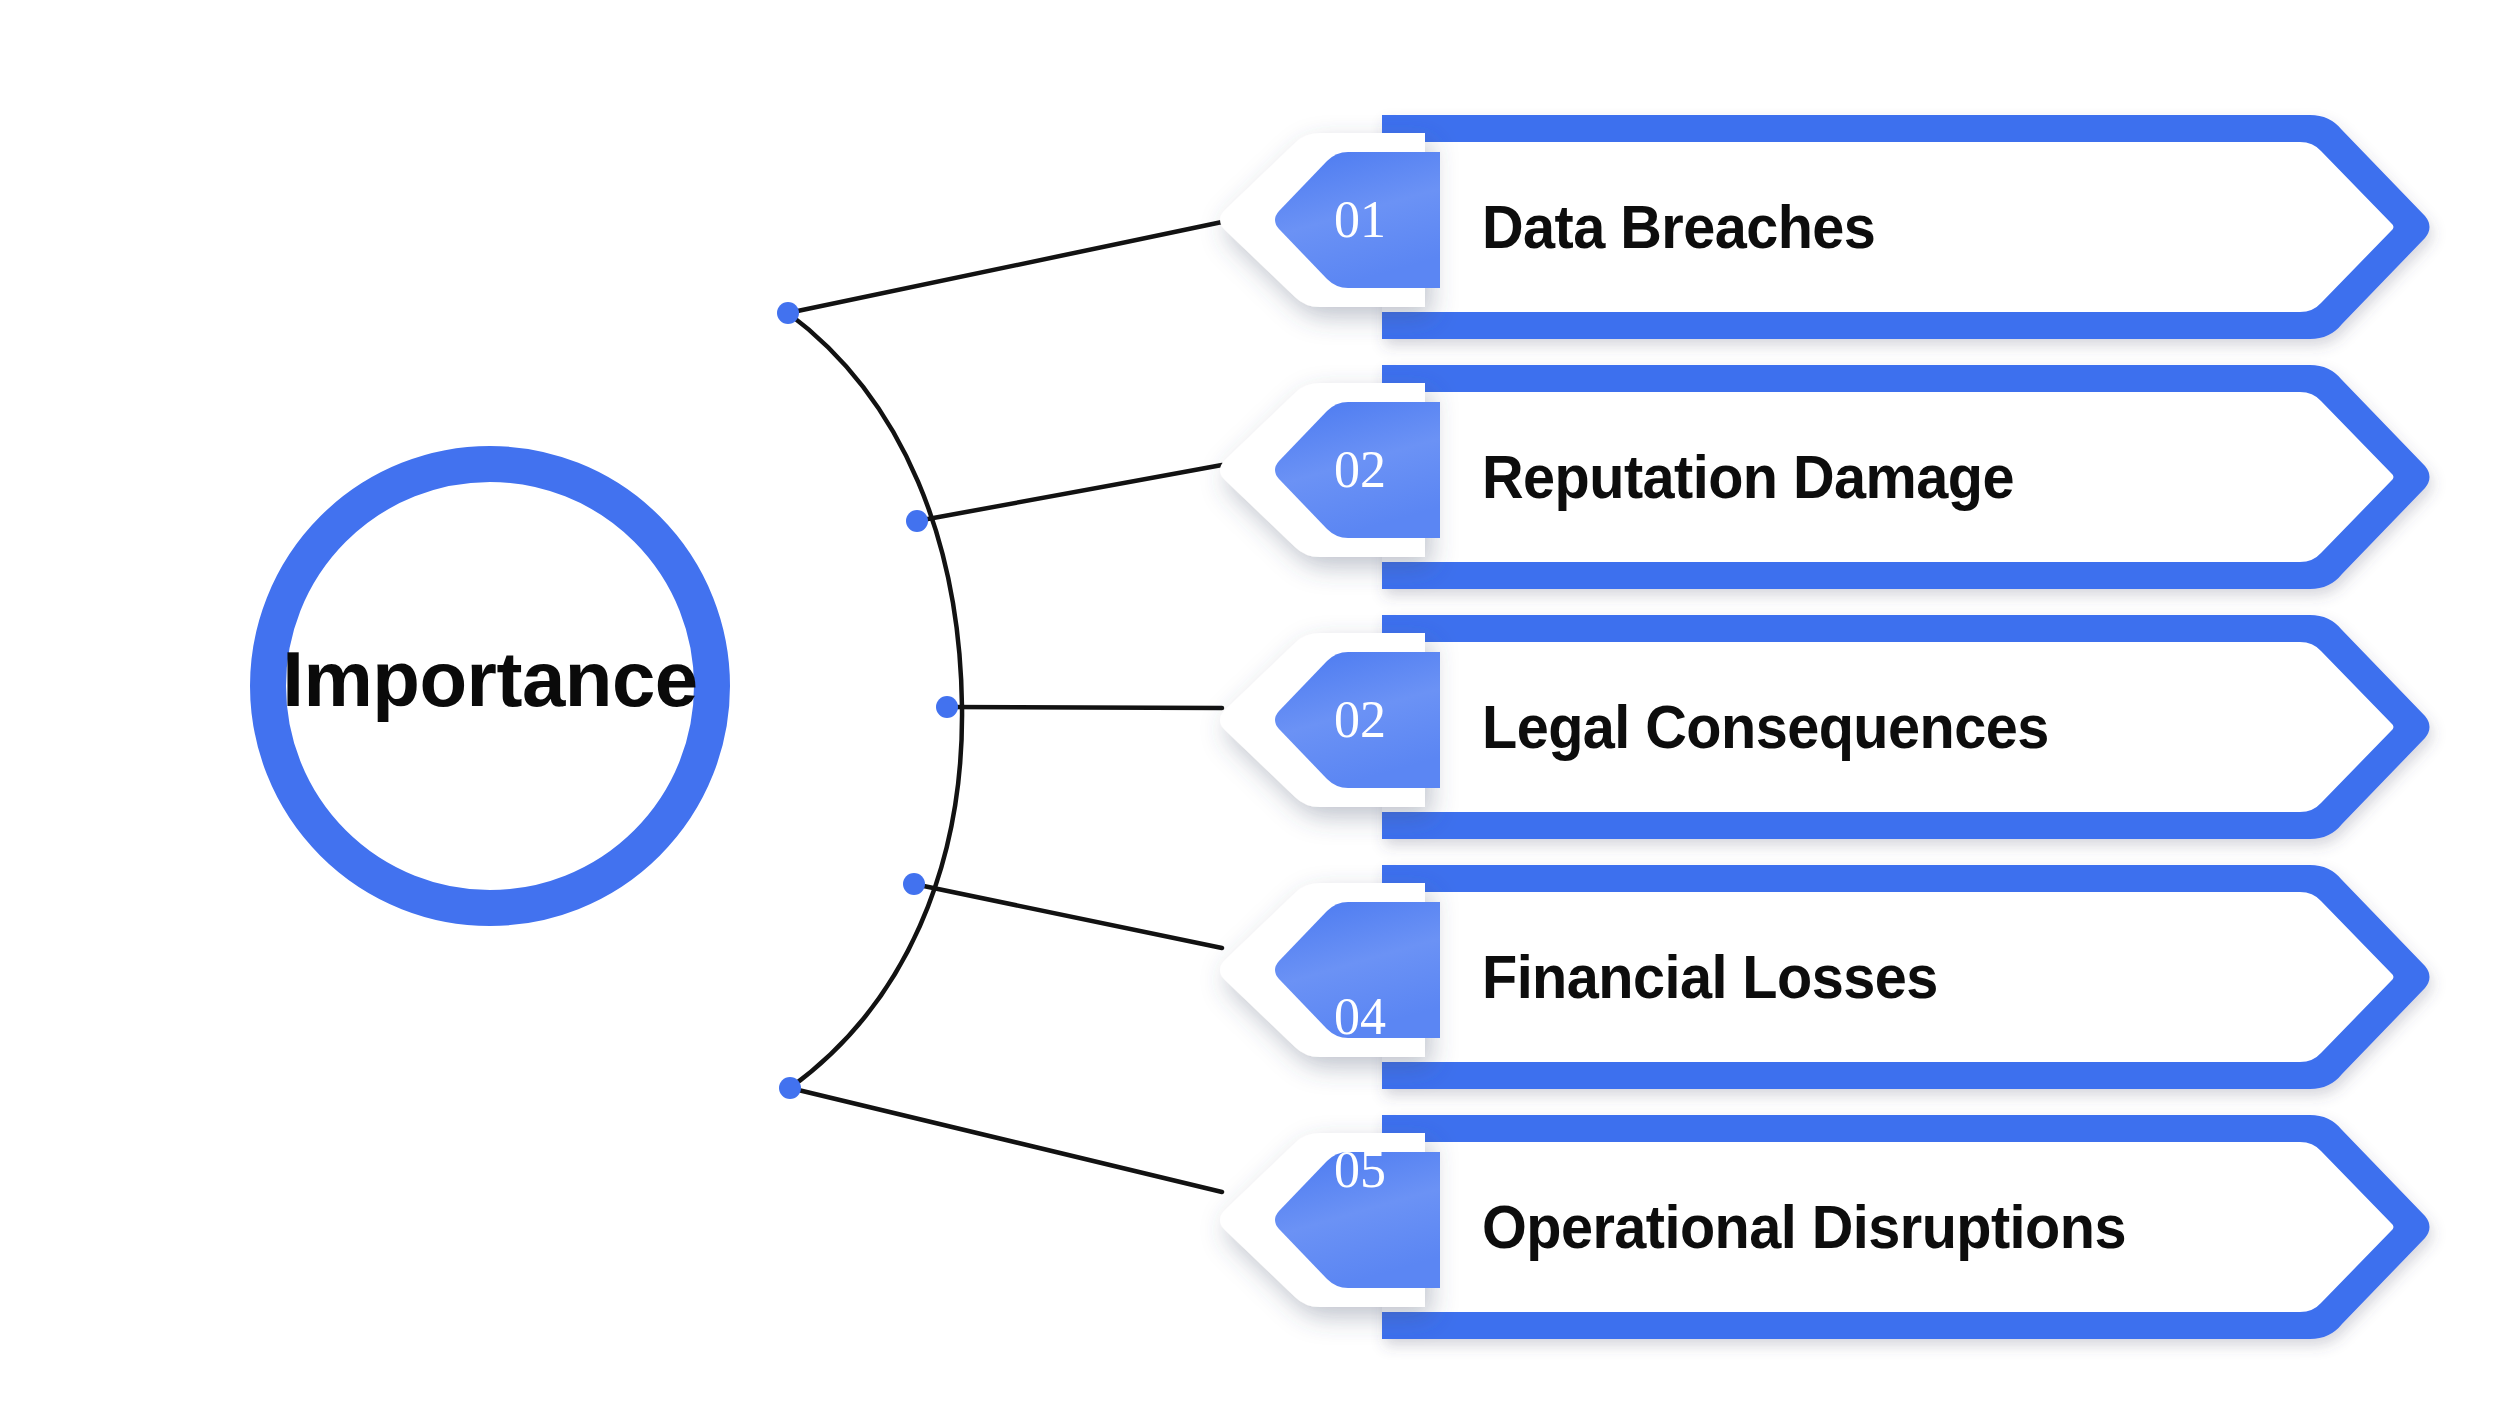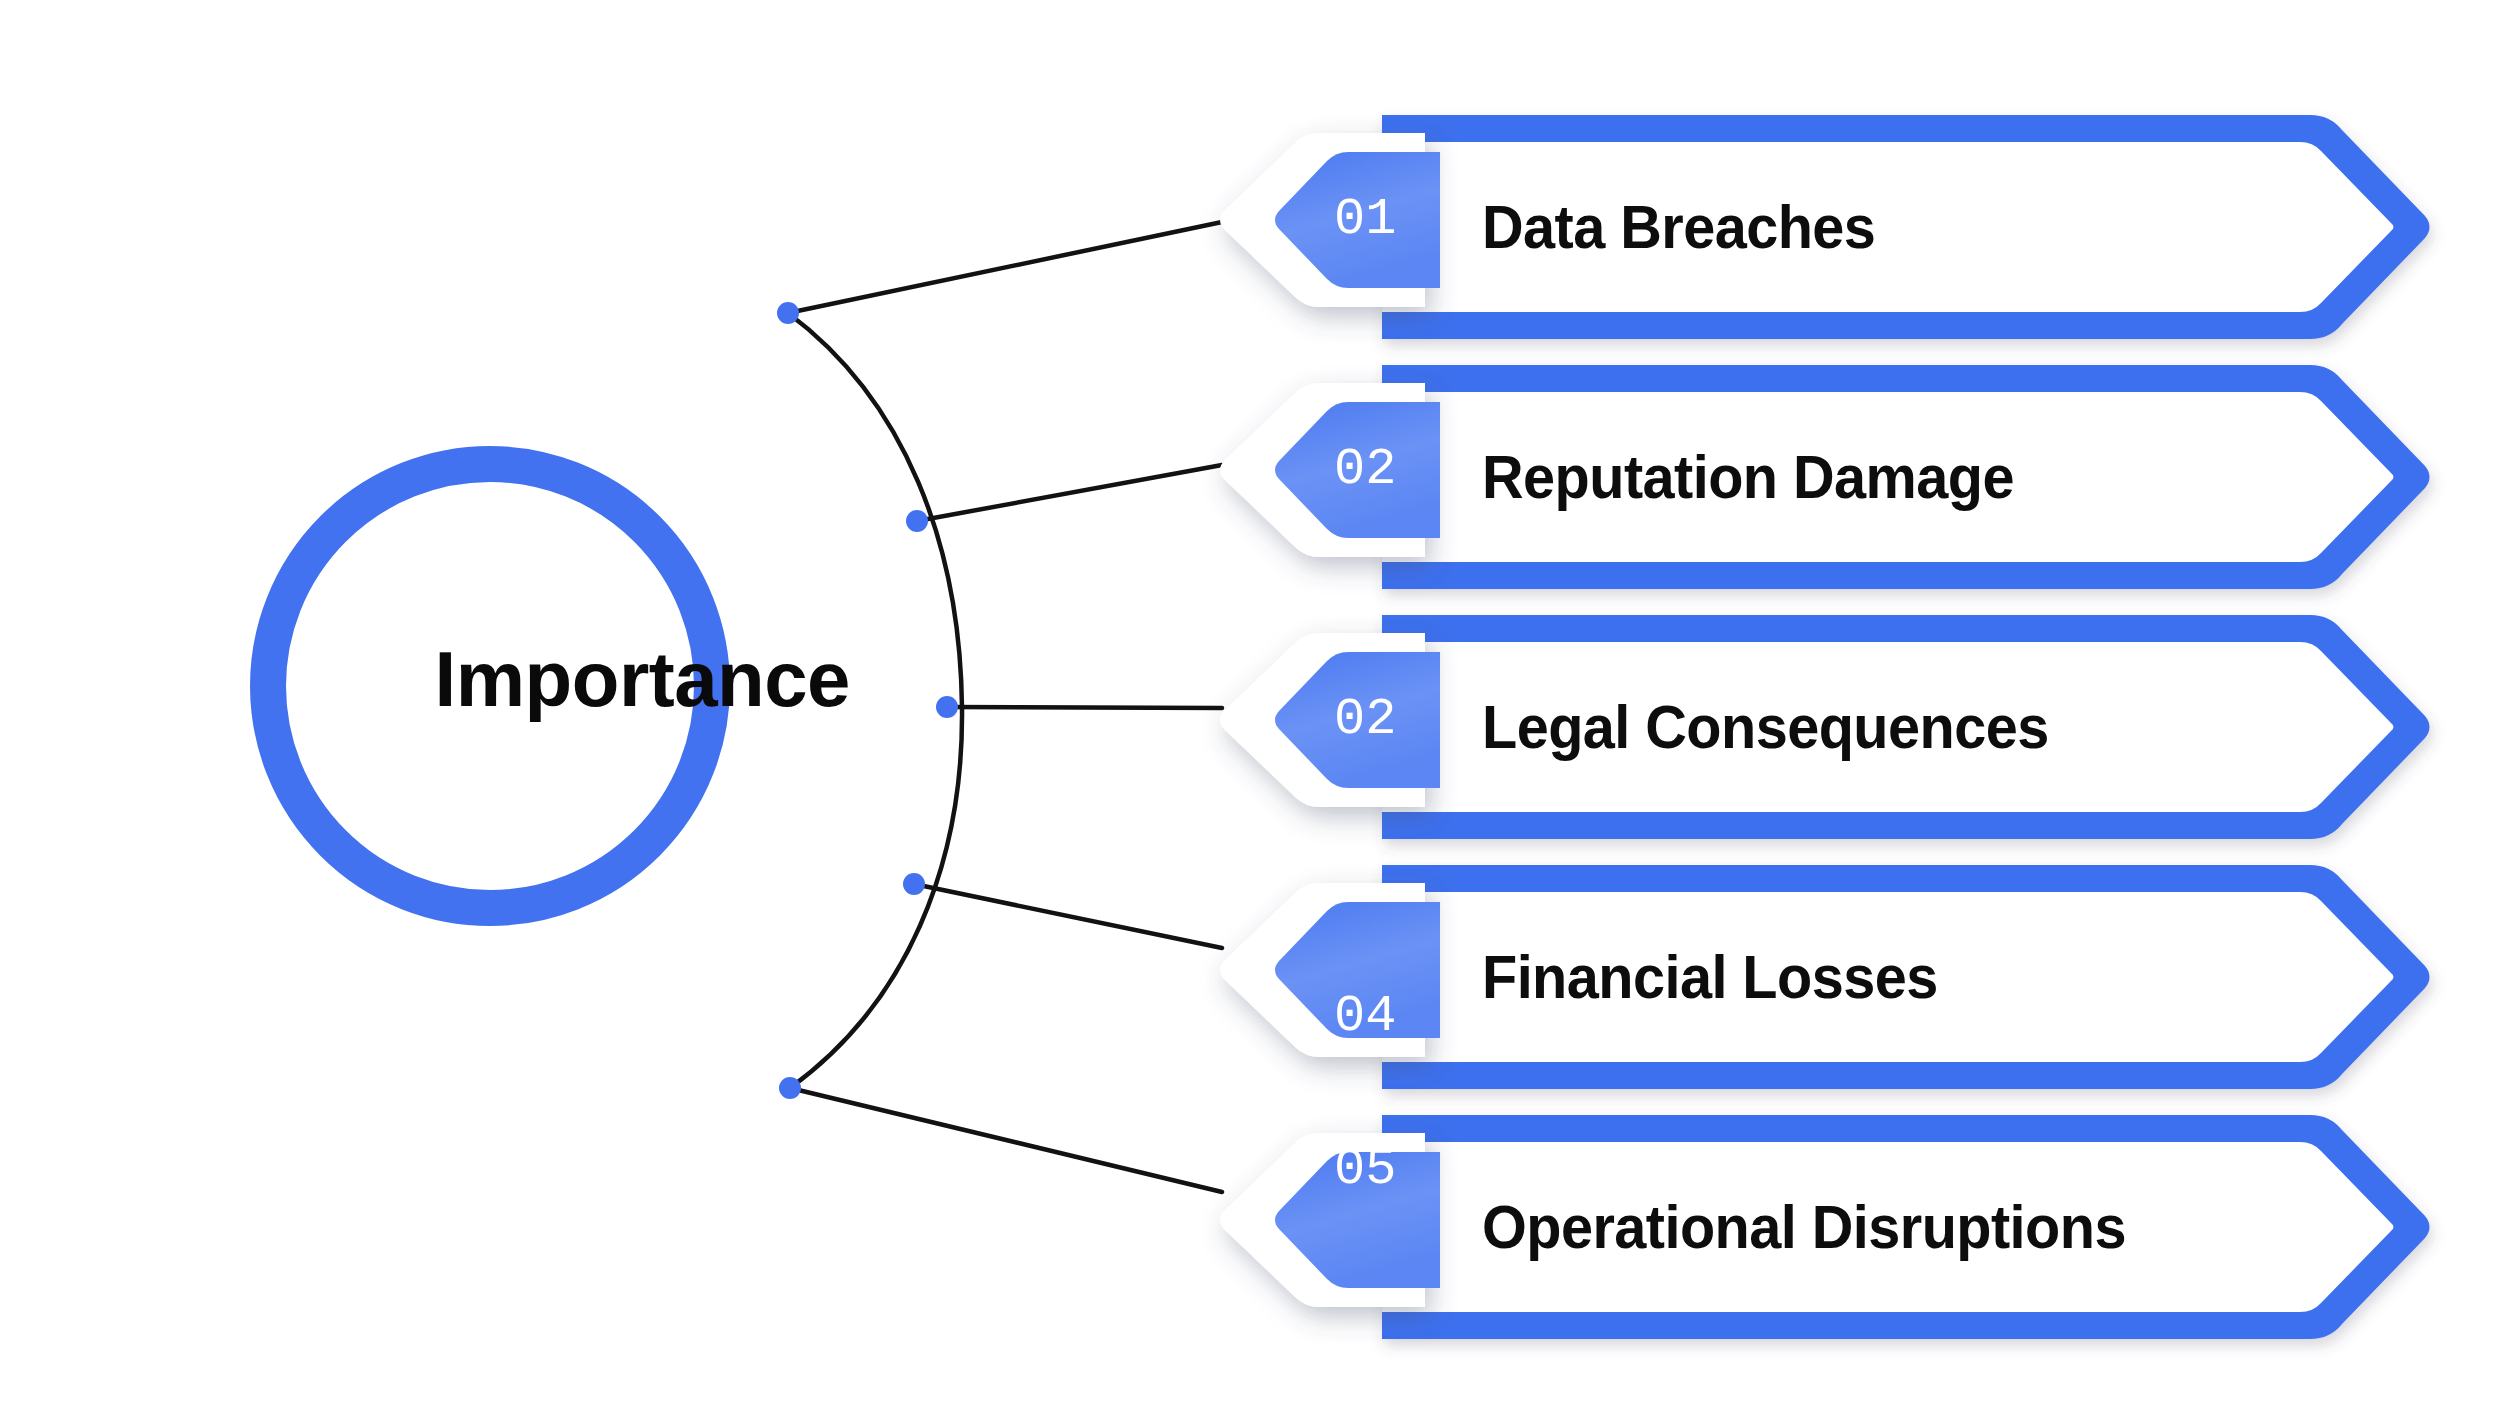--- a/index.html
+++ b/index.html
@@ -24,21 +24,21 @@
     top: 0;
     left: 0;
     width: 2500px;
     height: 1406px;
   }
   .hub-label {
     position: absolute;
     left: 130px;
     top: 640px;
     width: 720px;
-    text-align: right;
+    text-align: center;
     font-size: 78px;
     font-weight: bold;
     color: #0a0a0a;
     letter-spacing: -0.5px;
     line-height: 1;
     font-family: "Liberation Sans", sans-serif;
   }
   .item-title {
     position: absolute;
     font-size: 62px;
@@ -51,21 +51,21 @@
     transform: scaleX(0.93);
     transform-origin: left center;
   }
   .item-num {
     position: absolute;
     font-size: 52px;
     font-weight: normal;
     color: #ffffff;
     line-height: 1;
     white-space: nowrap;
-    font-family: Liberation Mono, monospace;
+    font-family: Liberation Serif, serif;
   }
 </style>
 </head>
 <body>
 
 <div id="stage">
 
   <svg class="layer" viewBox="0 0 2500 1406">
     <defs>
       <filter id="softShadow" x="-60%" y="-60%" width="260%" height="260%">

